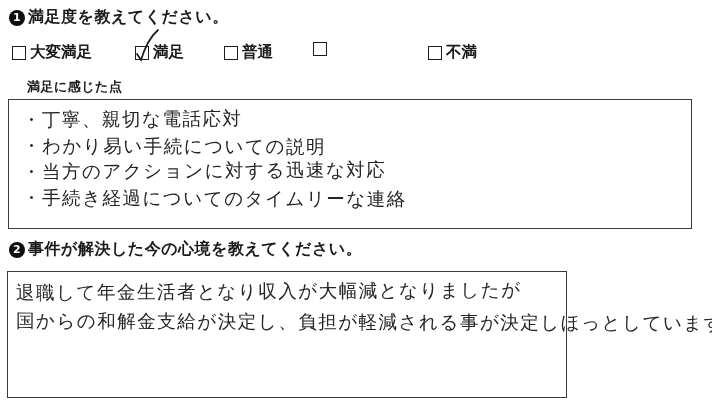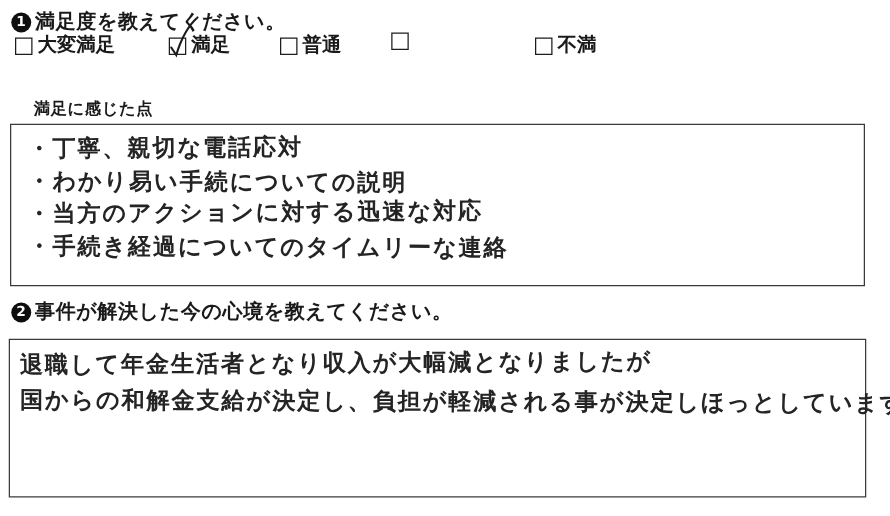--- a/index.html
+++ b/index.html
@@ -30,21 +30,21 @@
     width: 16px; height: 16px;
     border-radius: 50%;
     background: #0e0e0e;
     color: #ffffff;
     font-size: 11px;
     font-weight: 700;
     flex: none;
   }
   .options-row {
     position: absolute;
-    left: 0; top: 26px;
+    left: 0; top: 42px;
     width: 624px; height: 22px; text-decoration: underline;
   }
   .option {
     position: absolute;
     top: 0;
     display: flex;
     align-items: center;
     gap: 4px;
     font-size: 15.5px;
     font-weight: 700;
@@ -69,30 +69,29 @@
     left: 27px; top: 78px;
     font-size: 13px;
     font-weight: 700;
     letter-spacing: 0.5px;
   }
   .answer-box {
     position: absolute;
     border: 1.5px solid #3a3a3a;
     background: #ffffff;
     box-sizing: border-box;
-    font-weight: bold;
   }
   #box1 {
     left: 8px; top: 99px;
     width: 684px; height: 130px;
     padding: 7px 8px 0 13px;
   }
   #box2 {
     left: 7px; top: 271px;
-    width: 686px; height: 127px;
+    width: 560px; height: 127px;
     padding: 7px 6px 0 8px;
   }
   .hw-line {
     font-size: 18.5px;
     line-height: 26px;
     letter-spacing: 1.5px;
     color: #242424;
     white-space: nowrap;
     transform: rotate(-0.35deg);
     transform-origin: left center;

